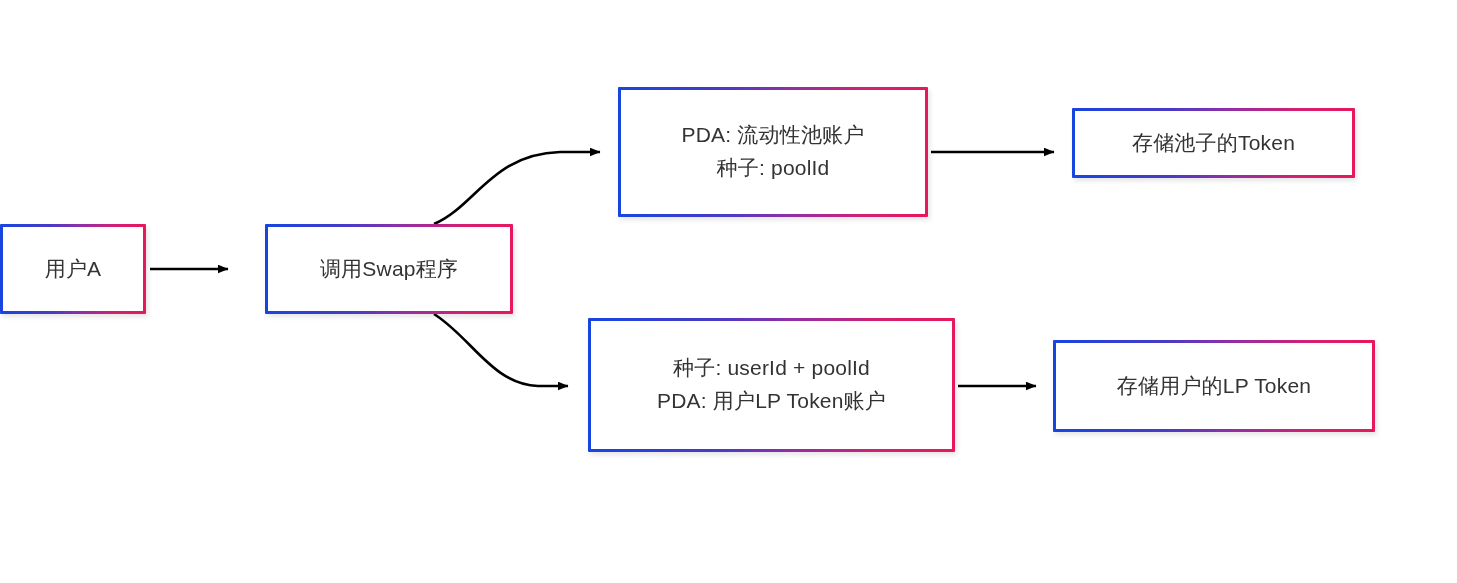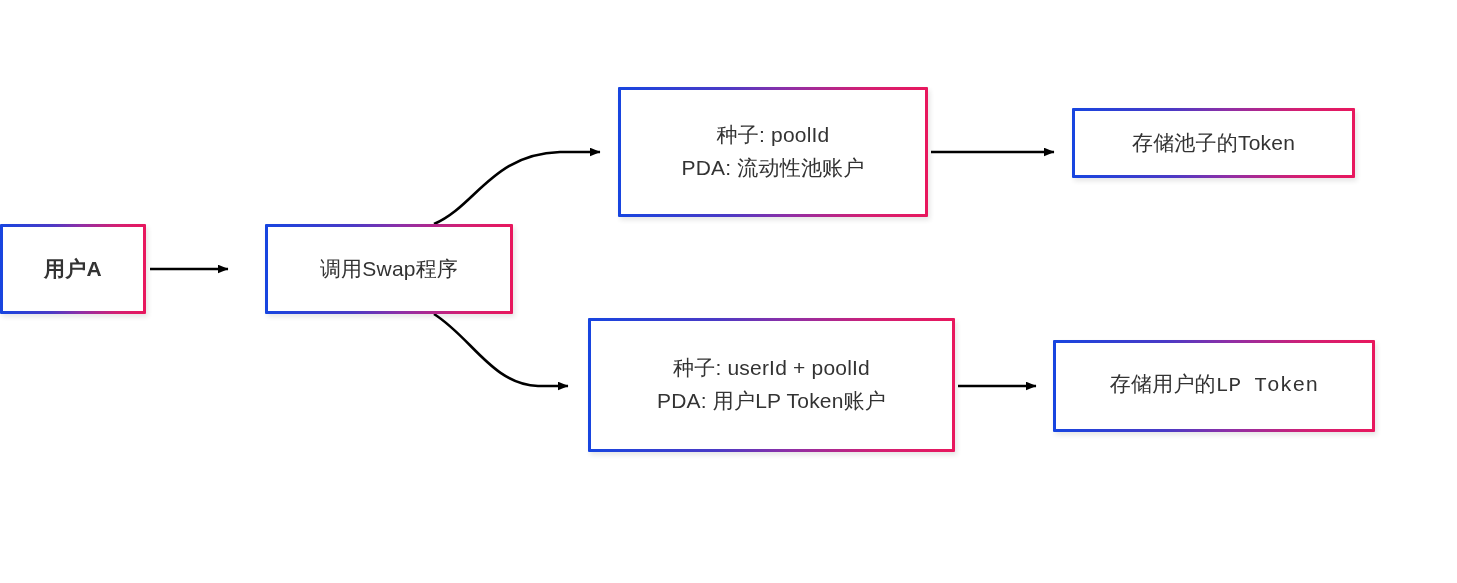--- a/index.html
+++ b/index.html
@@ -66,35 +66,35 @@
     <g id="edge-paths" fill="none" stroke="#000000" stroke-width="2.6" stroke-linecap="butt" marker-end="url(#arrowhead)">
         <path d="M 150 269 L 228 269" stroke="#000000"></path>
         <path d="M 434 224 C 476 206, 492 154, 560 152 L 600 152" stroke="#000000"></path>
         <path d="M 434 314 C 472 338, 492 384, 538 386 L 568 386" stroke="#000000"></path>
         <path d="M 931 152 L 1054 152" stroke="#000000"></path>
         <path d="M 958 386 L 1036 386" stroke="#000000"></path>
       </g>
   </svg>
 
   <div id="nodes-layer">
-      <div class="node" style="left: 0px; top: 224px; width: 146px; height: 90px; font-weight: bold;">
+      <div class="node" style="left: 0px; top: 224px; width: 146px; height: 90px;">
         <span class="line">用户A</span>
       </div>
       <div class="node" style="left: 242px; top: 224px; width: 248px; height: 90px; margin-left: 23px;">
         <span class="line">调用Swap程序</span>
       </div>
       <div class="node" style="left: 618px; top: 87px; width: 310px; height: 130px;">
+        <span class="line">PDA: 流动性池账户</span>
         <span class="line">种子: poolId</span>
-        <span class="line">PDA: 流动性池账户</span>
       </div>
       <div class="node" style="left: 588px; top: 318px; width: 367px; height: 134px;">
         <span class="line">种子: userId + poolId</span>
         <span class="line">PDA: 用户LP Token账户</span>
       </div>
       <div class="node" style="left: 1072px; top: 108px; width: 283px; height: 70px;">
         <span class="line">存储池子的Token</span>
       </div>
-      <div class="node" style="left: 1053px; top: 340px; width: 322px; height: 92px; font-family: Liberation Mono, monospace;">
+      <div class="node" style="left: 1053px; top: 340px; width: 322px; height: 92px;">
         <span class="line">存储用户的LP Token</span>
       </div>
     </div>
 
 </div>
 
 </body></html>

